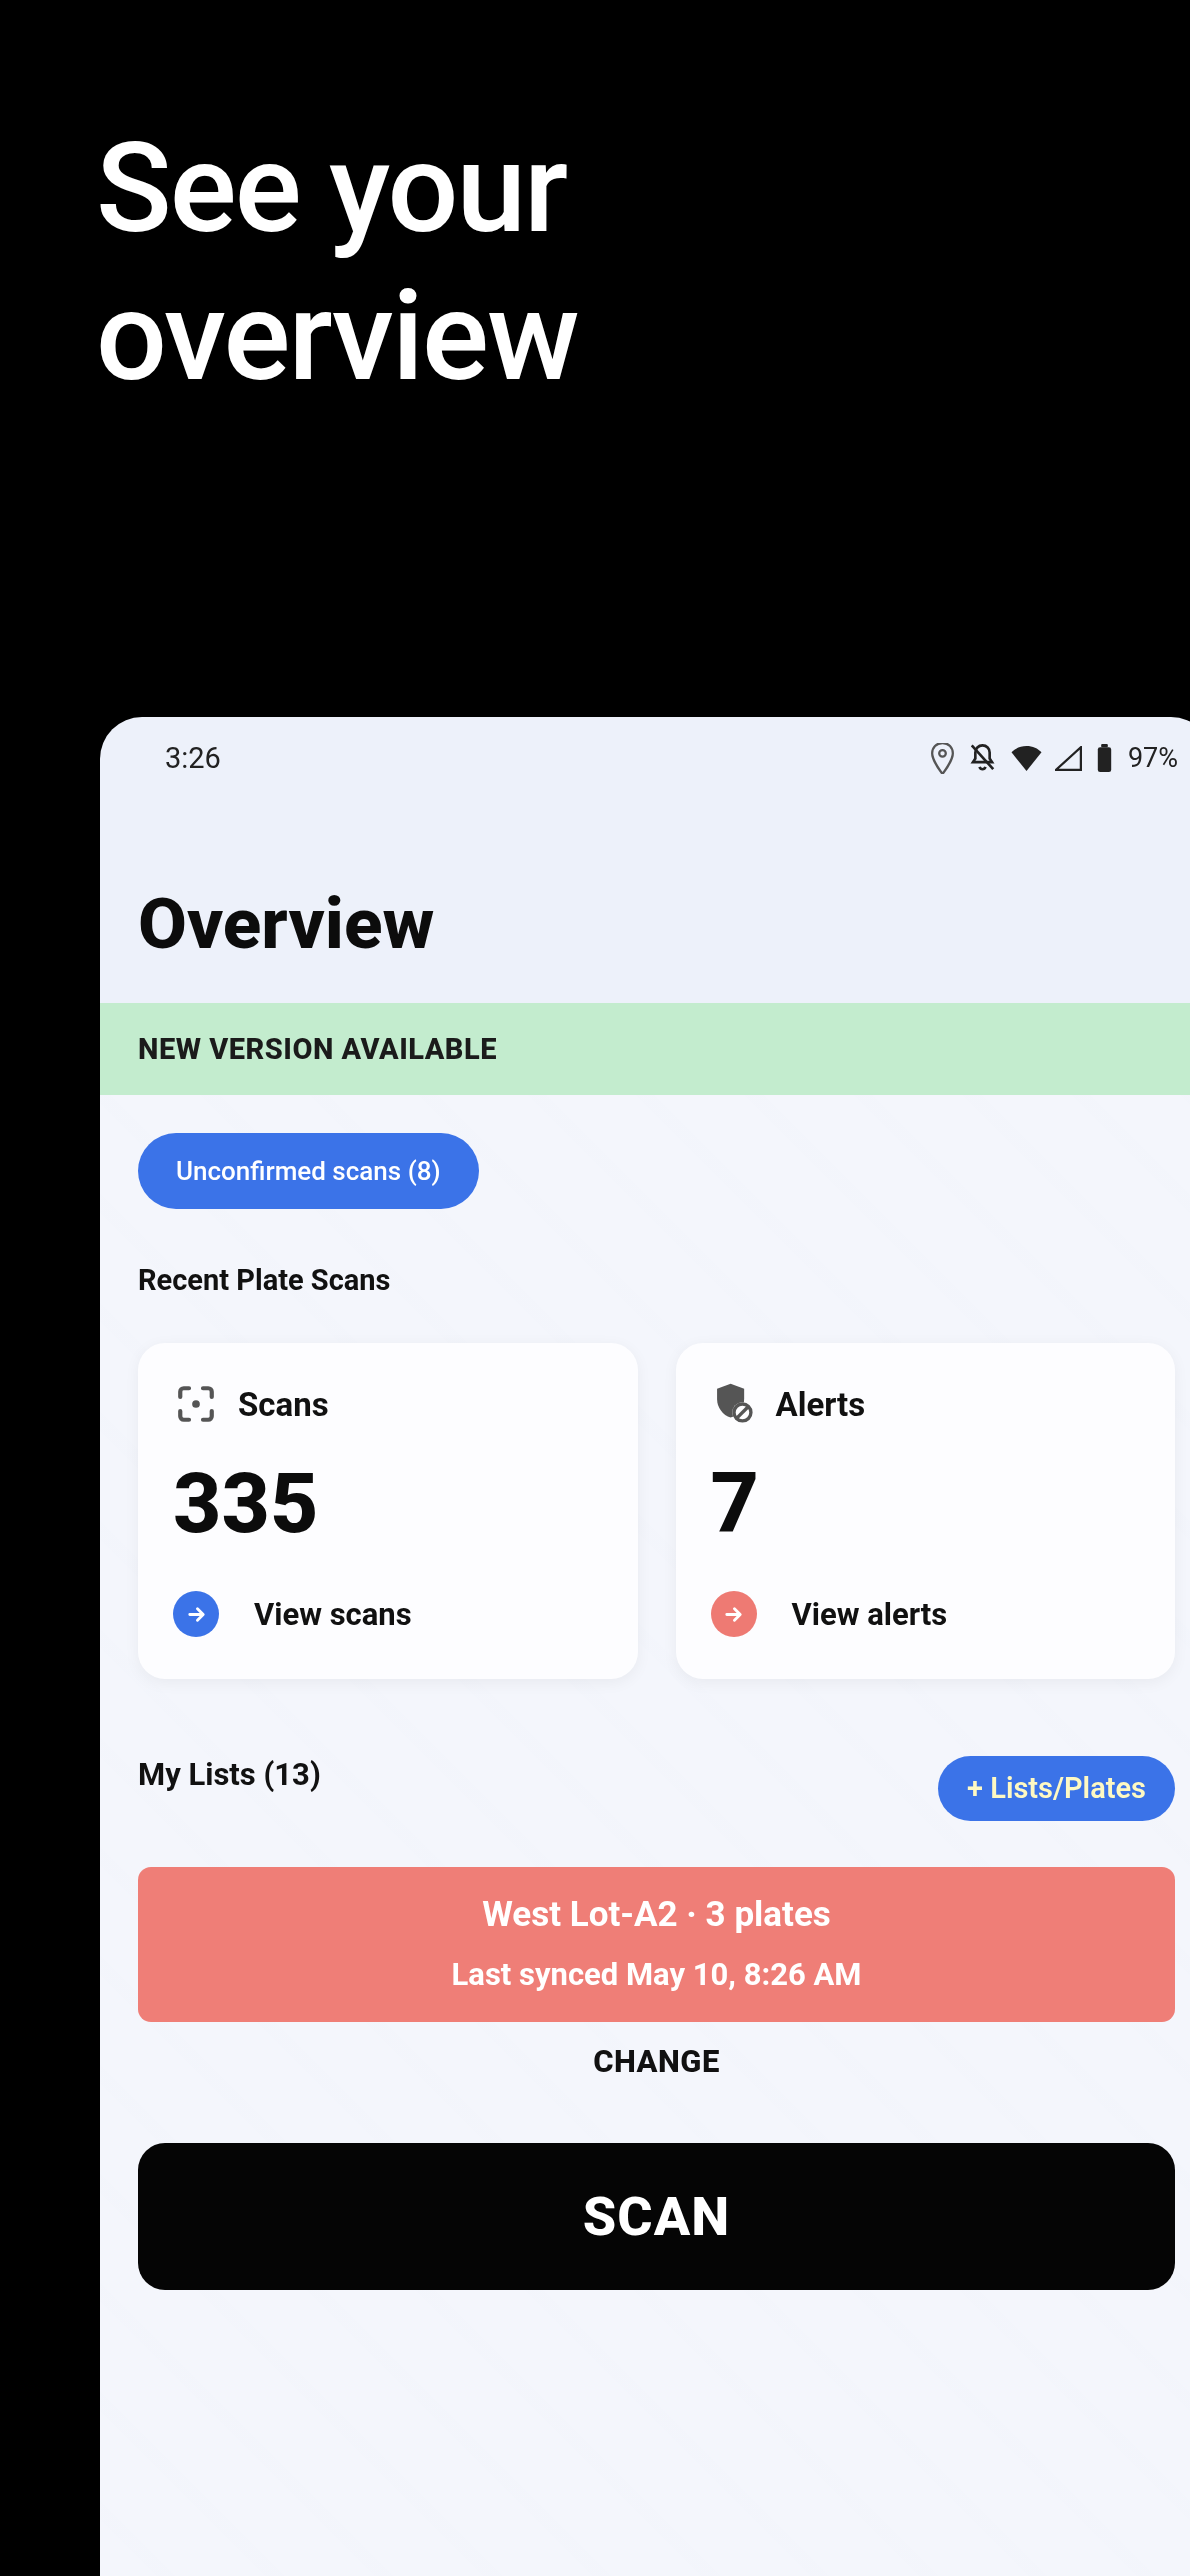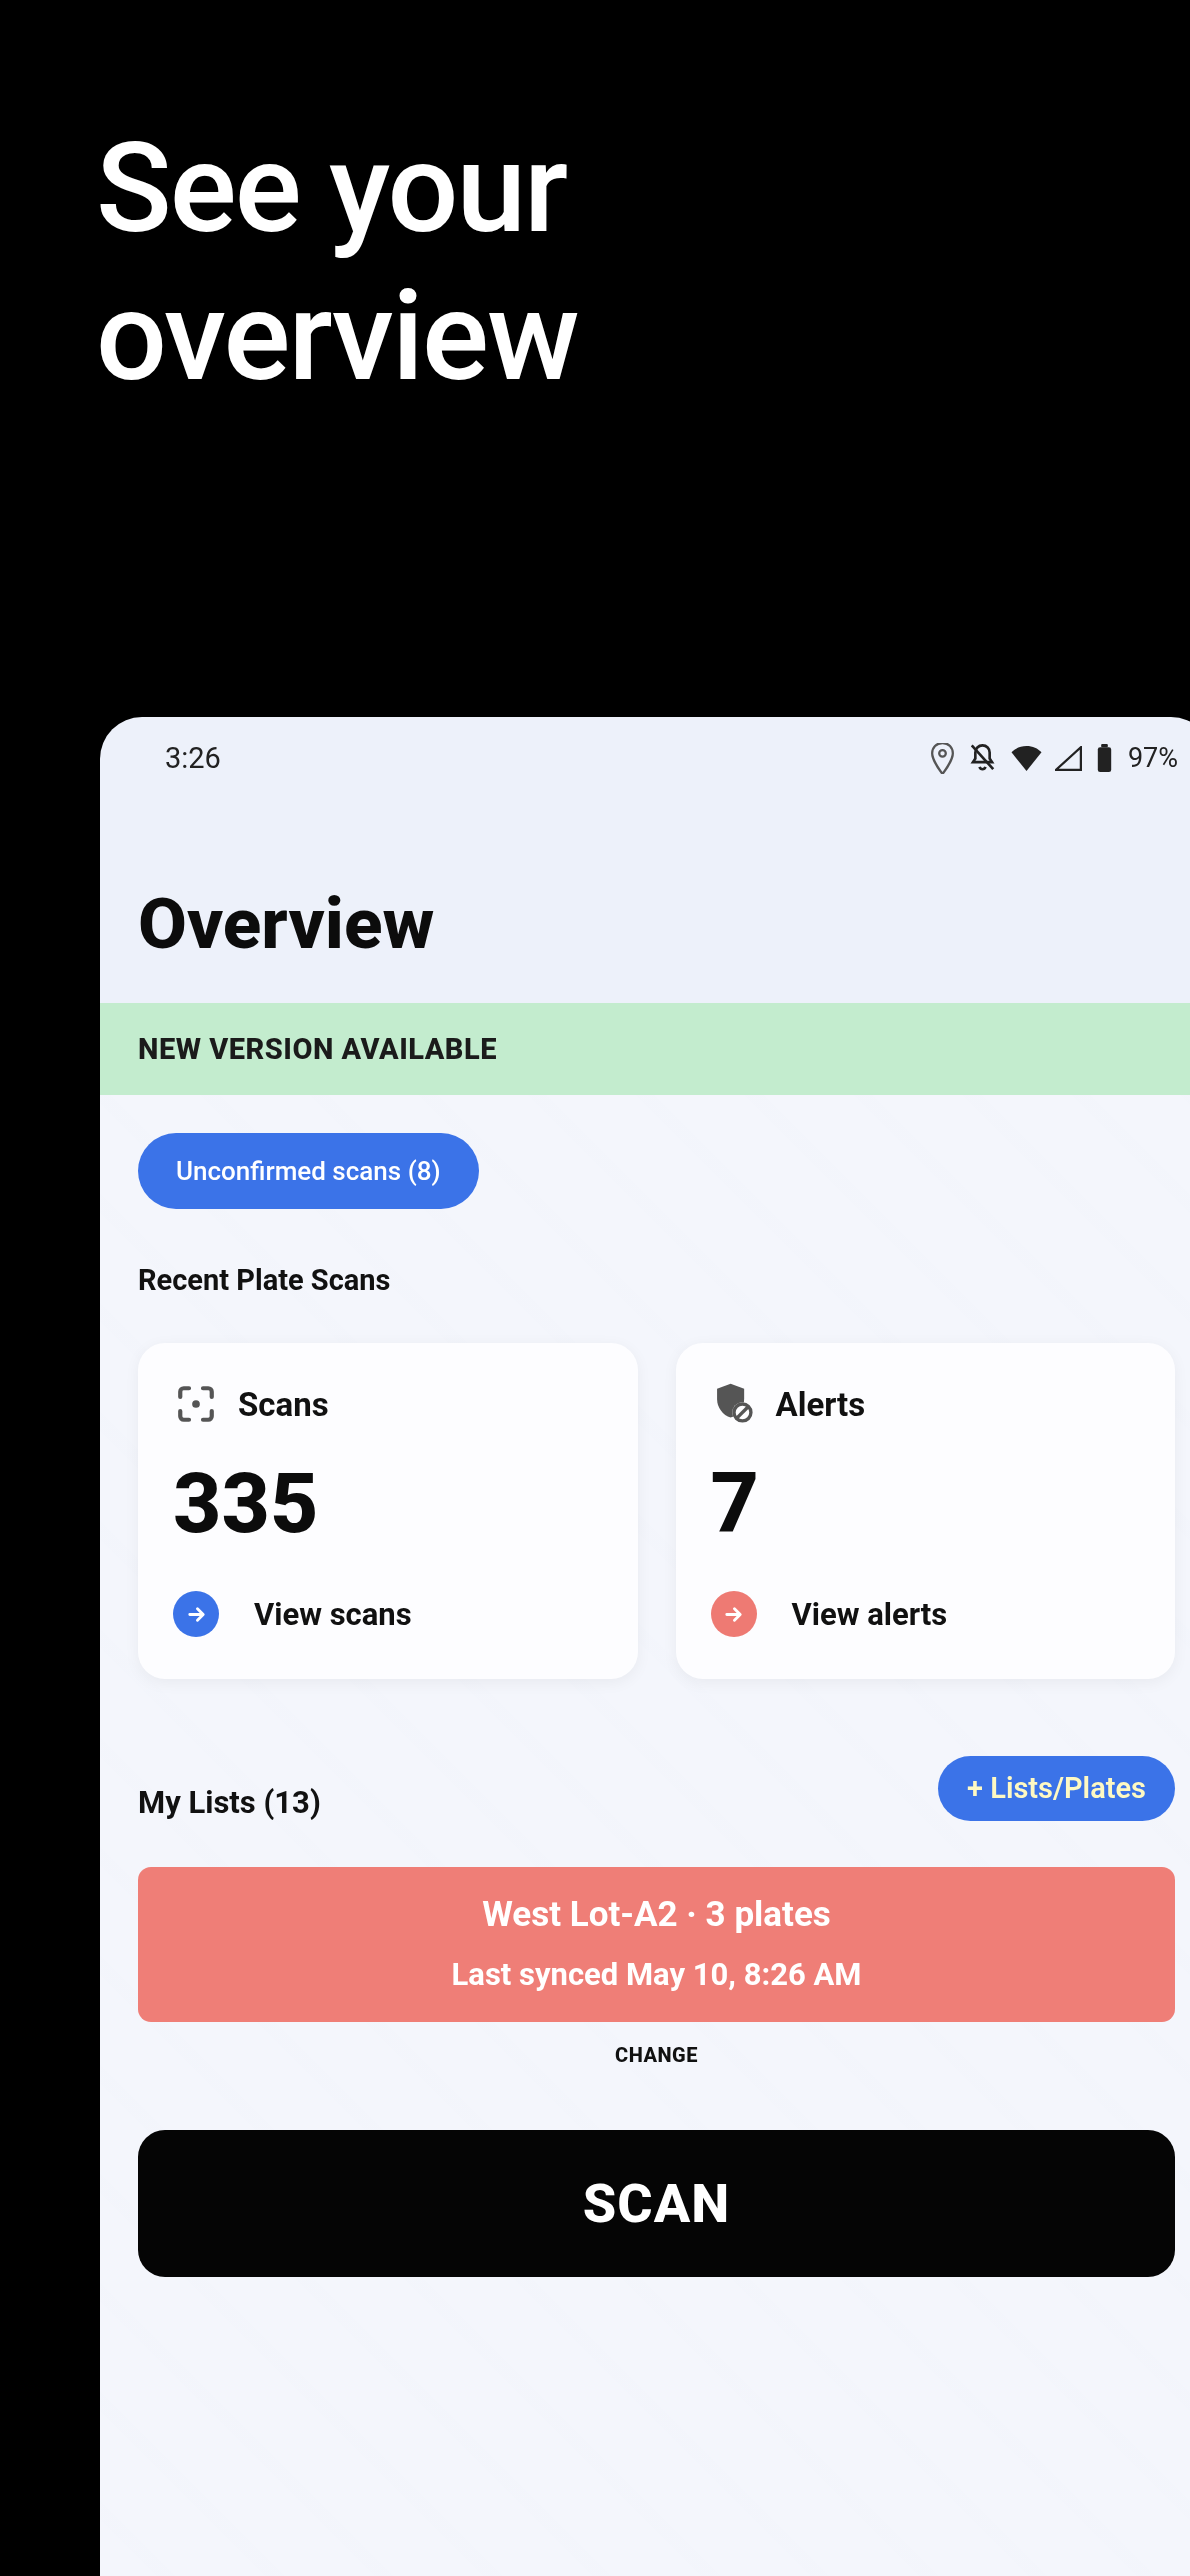--- a/index.html
+++ b/index.html
@@ -120,21 +120,21 @@
   .circle-arrow {
     width: 46px; height: 46px; border-radius: 50%;
     display: flex; align-items: center; justify-content: center;
   }
   .circle-arrow.blue { background: #3b73e8; }
   .circle-arrow.red  { background: #ee7a73; }
   .card-link-text { font-size: 31px; font-weight: 700; color: #111; }
 
   .lists-row {
     display: flex;
-    align-items: flex-end;
+    align-items: flex-start;
     justify-content: space-between;
     margin-top: 77px;
   }
   .lists-label { font-size: 31px; font-weight: 700; color: #111; }
   .pill {
     background: #3b73e8;
     color: #fef9c3;
     font-size: 29px;
     font-weight: 600;
     padding: 15.3px 29px;
@@ -147,21 +147,21 @@
     color: #fff;
     border-radius: 13px;
     text-align: center;
     padding: 27px 35px 29px;
   }
   .lot-title { font-size: 35px; font-weight: 700; }
   .lot-sub { font-size: 31px; font-weight: 700; margin-top: 21px; }
 
   .change {
     text-align: center;
-    font-size: 20px;
+    font-size: 31px;
     font-weight: 800;
     letter-spacing: 0.5px;
     color: #111;
     margin-top: 21px;
   }
 
   .scan-btn {
     margin-top: 63px;
     background: #050505;
     color: #fff;

